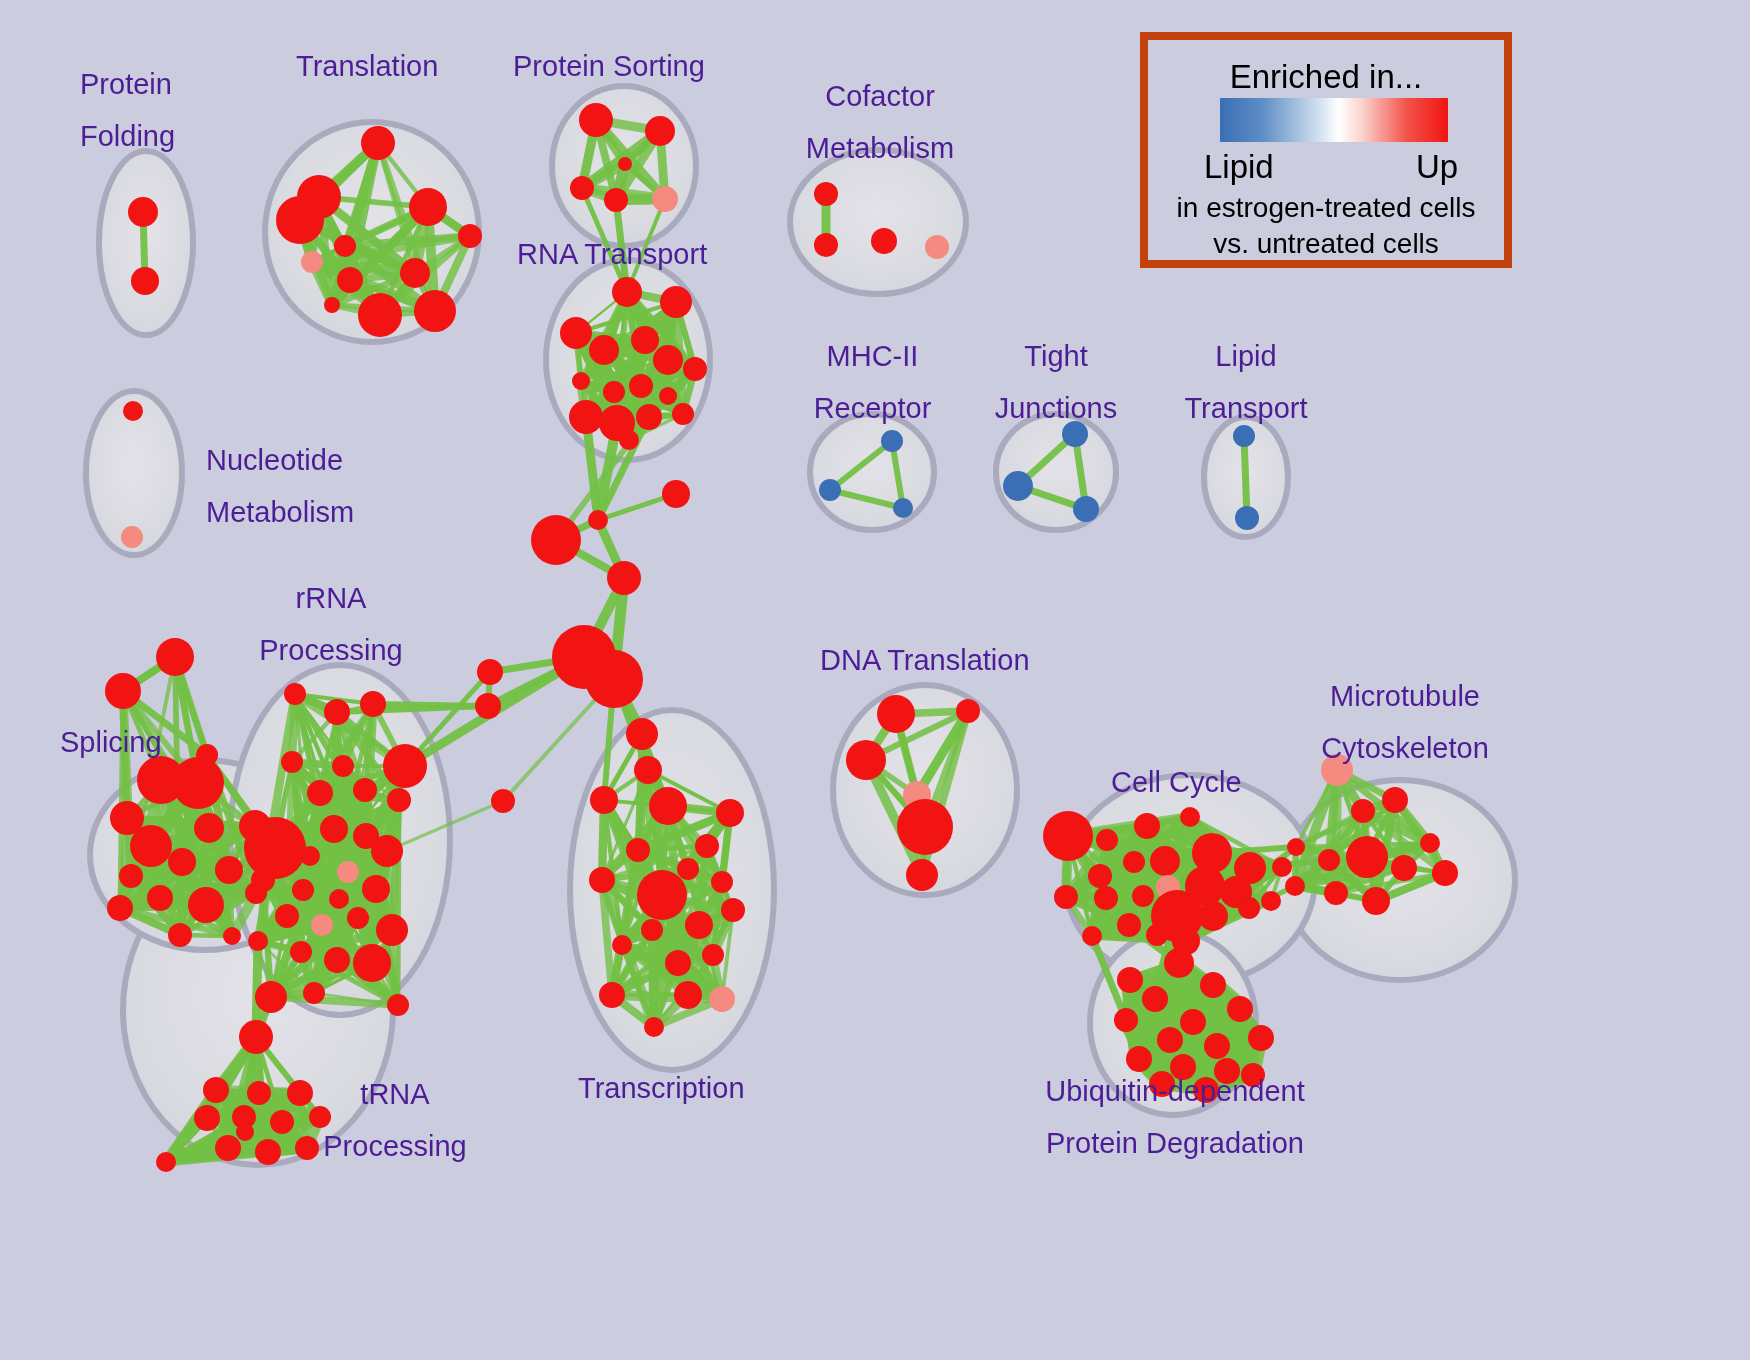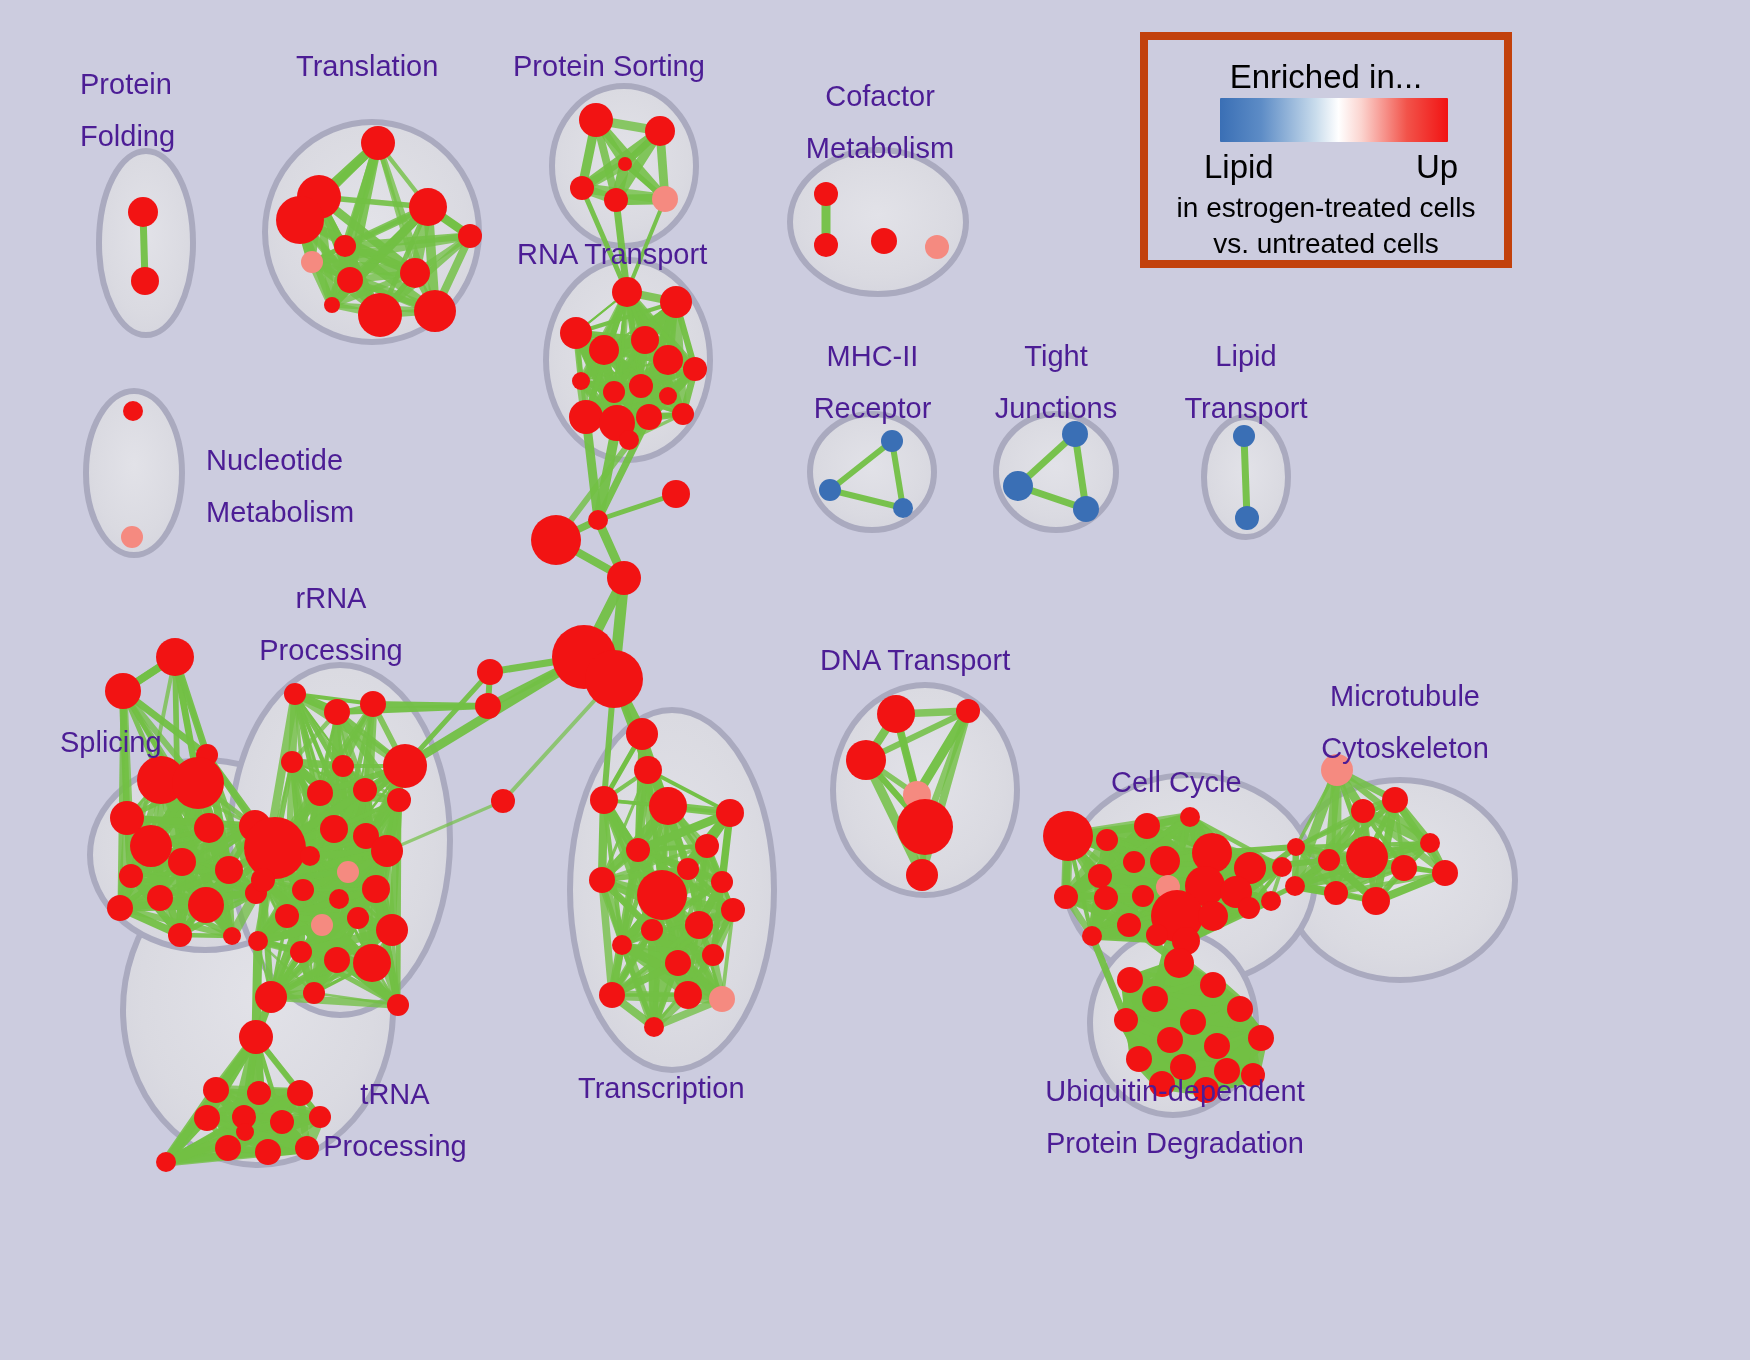--- a/index.html
+++ b/index.html
@@ -1585,21 +1585,21 @@
   <div class="cl-label ctr" style="left:975px;top:330px;width:162px;">Tight
 Junctions</div>
   <div class="cl-label ctr" style="left:1160px;top:330px;width:172px;">Lipid
 Transport</div>
   <div class="cl-label ctr" style="left:250px;top:572px;width:162px;">rRNA
 Processing</div>
   <div class="cl-label" style="left:60px;top:716px;">Splicing</div>
   <div class="cl-label ctr" style="left:300px;top:1068px;width:190px;">tRNA
 Processing</div>
   <div class="cl-label" style="left:578px;top:1062px;">Transcription</div>
-  <div class="cl-label" style="left:820px;top:634px;">DNA Transport</div>
+  <div class="cl-label" style="left:820px;top:634px;">DNA Translation</div>
   <div class="cl-label" style="left:1111px;top:756px;">Cell Cycle</div>
   <div class="cl-label ctr" style="left:1290px;top:670px;width:230px;">Microtubule
 Cytoskeleton</div>
   <div class="cl-label ctr" style="left:1000px;top:1065px;width:350px;">Ubiquitin-dependent
 Protein Degradation</div>
 
   <div id="legend" style="left: 1140px; top: 32px; width: 372px; height: 236px;">
     <div class="lg-title" style="top:18px;">Enriched in...</div>
     <div id="lgbar" style="left: 72px; top: 58px; width: 228px; height: 44px; background: linear-gradient(to right, rgb(58, 111, 181) 0%, rgb(93, 140, 198) 18%, rgb(201, 220, 236) 42%, rgb(255, 255, 255) 52%, rgb(251, 212, 207) 62%, rgb(242, 83, 74) 82%, rgb(242, 19, 19) 100%);"></div>
     <div class="lg-down" style="left: 56px; top: 108px;">Lipid</div>

